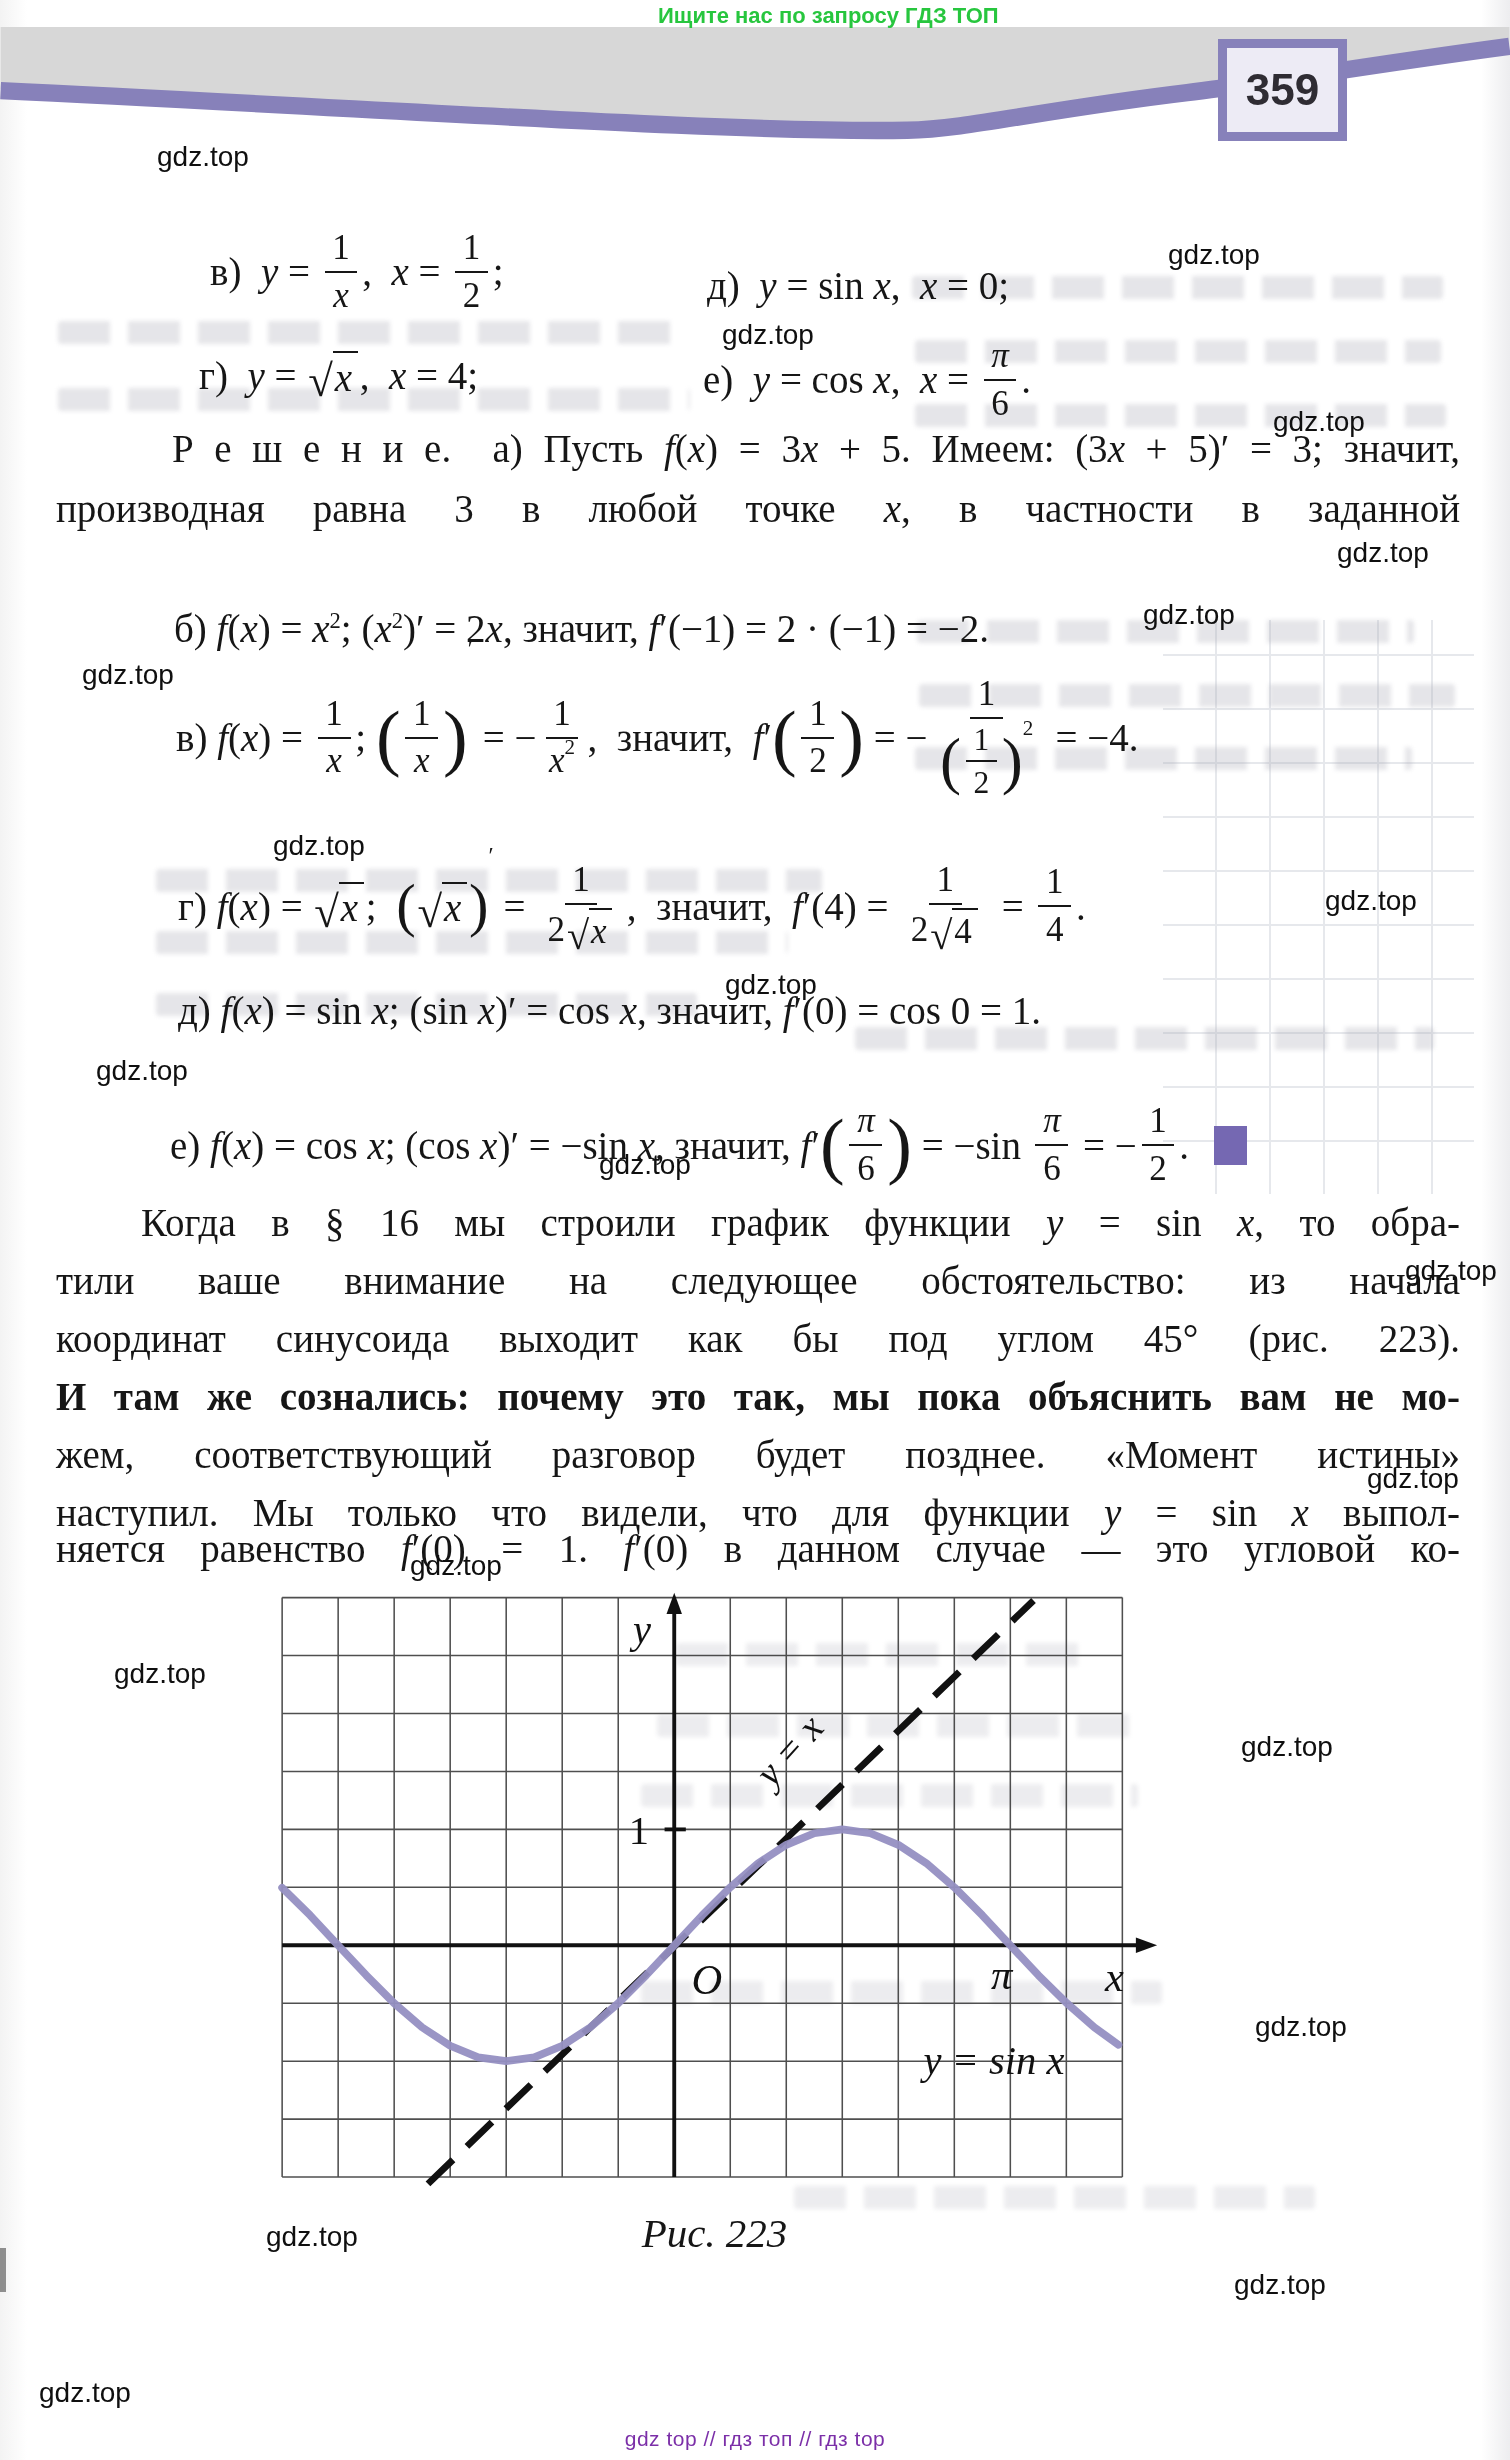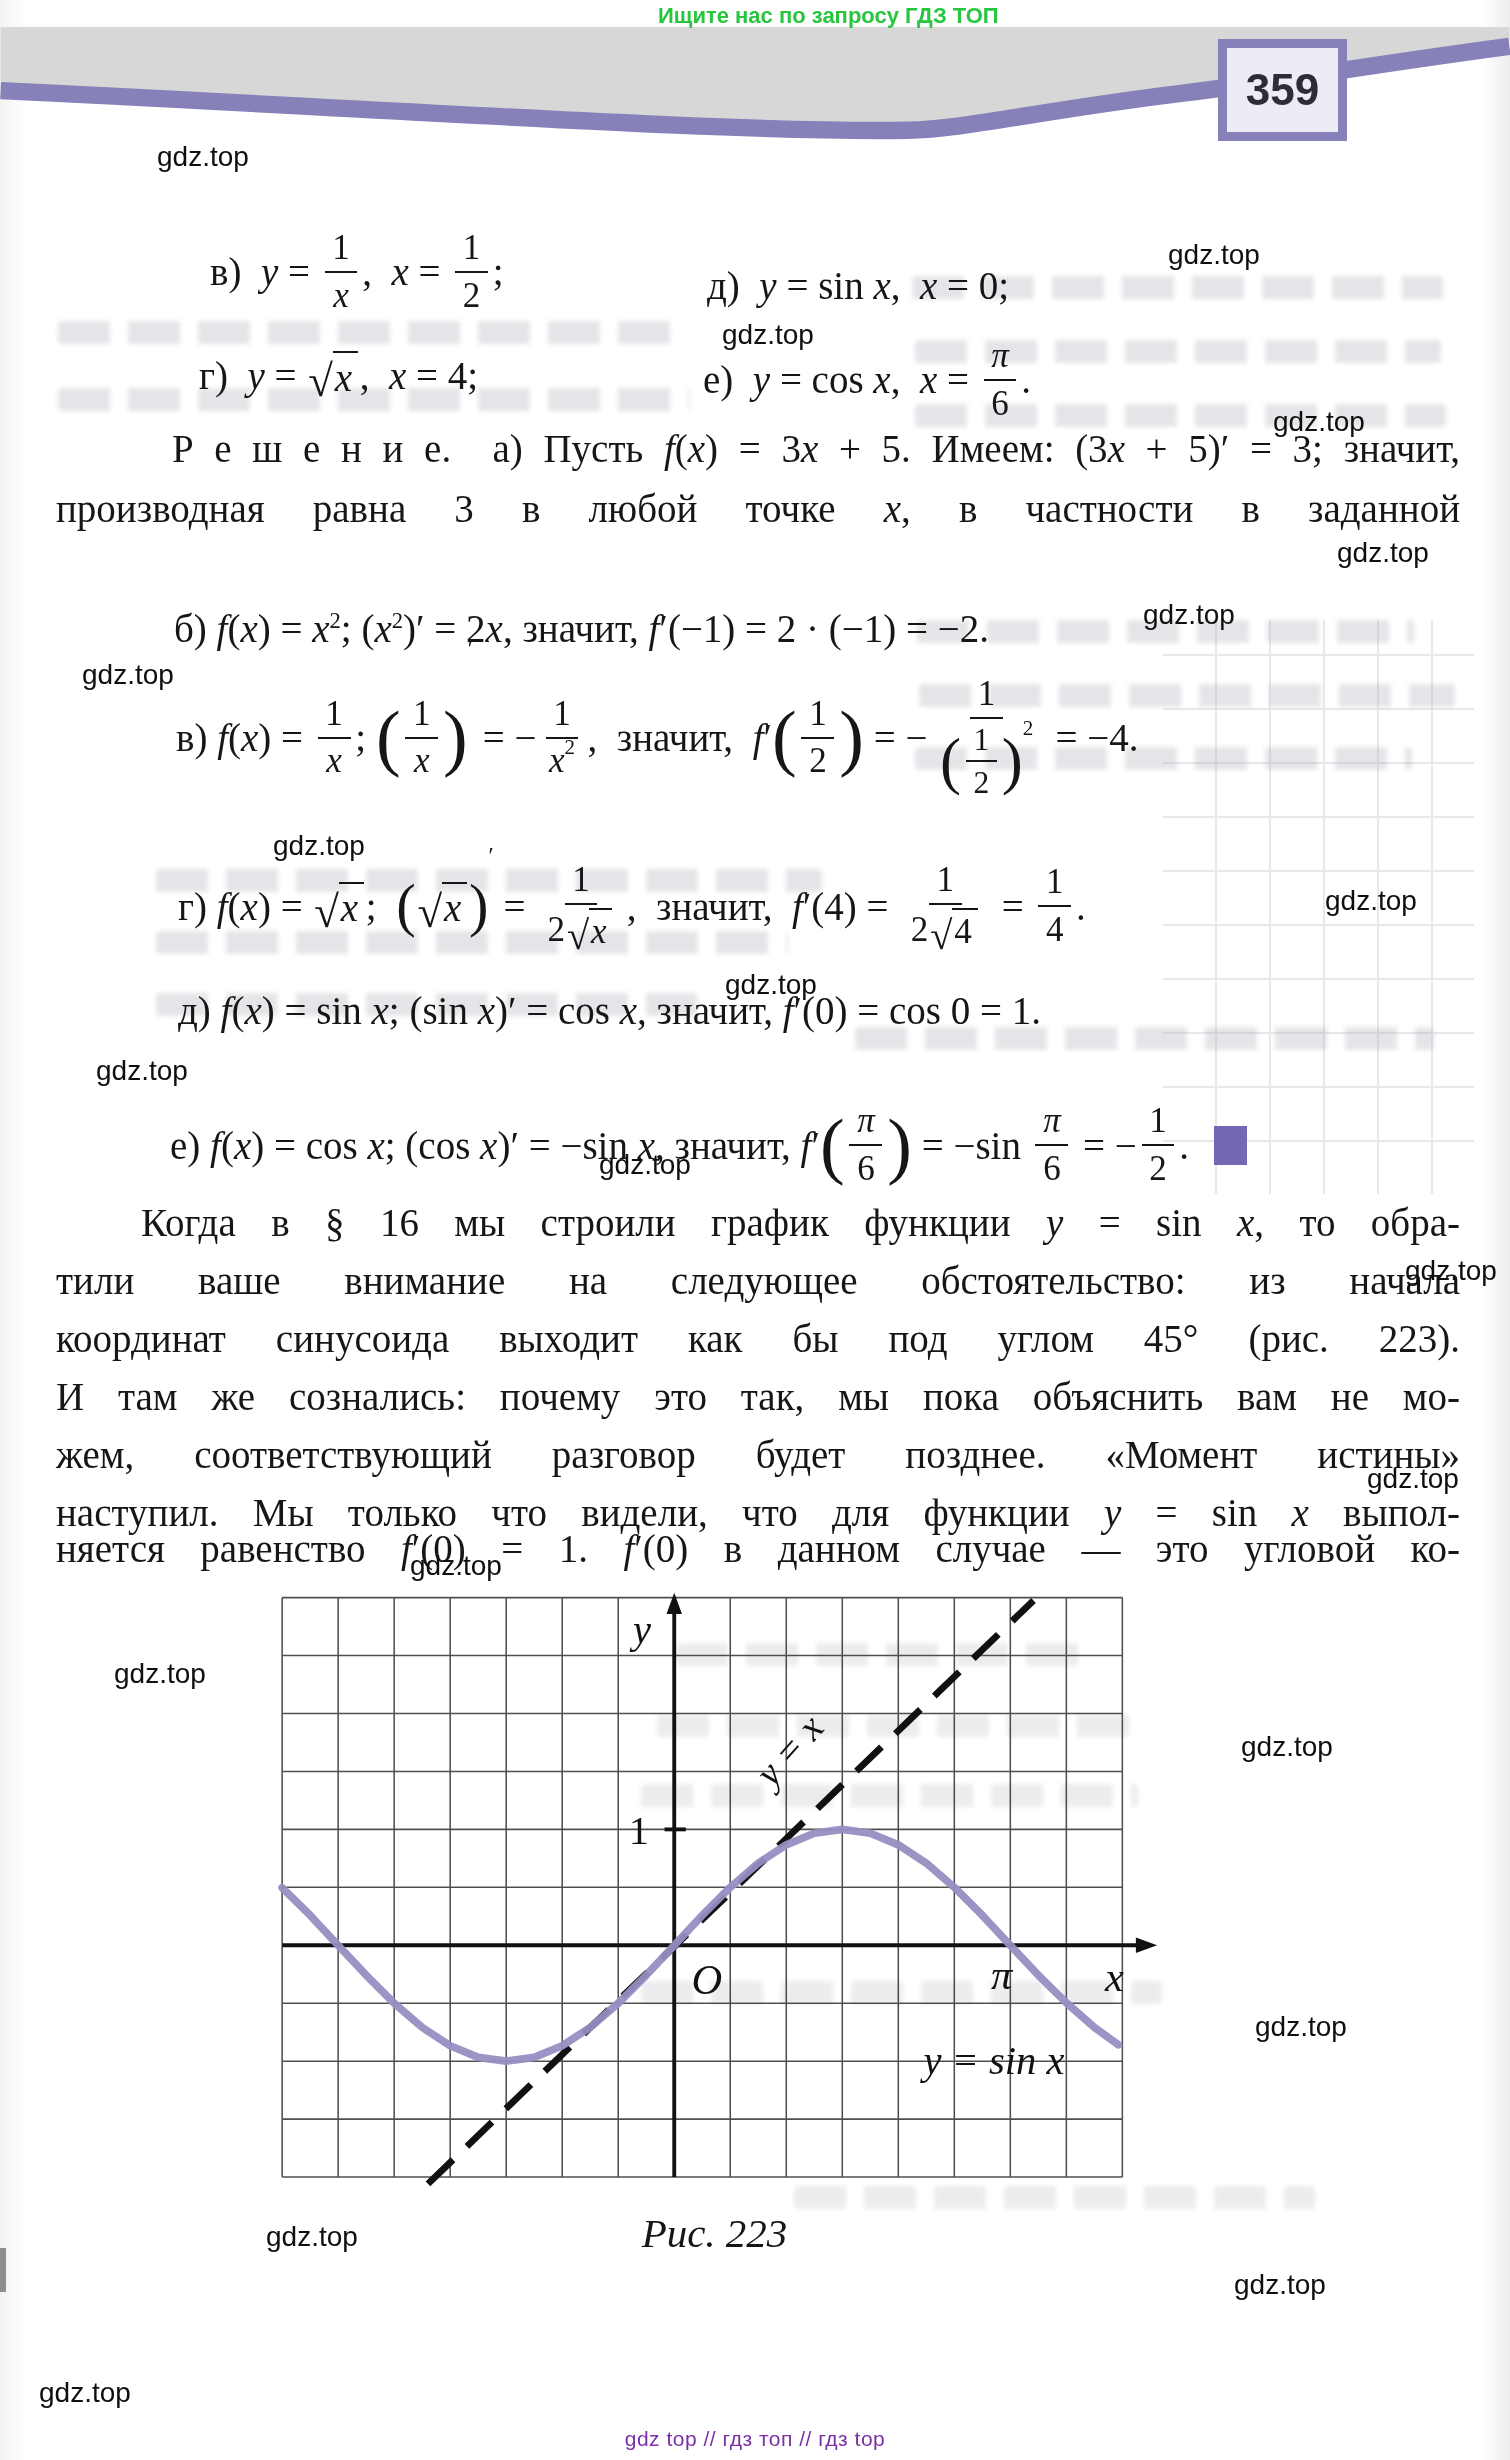--- a/index.html
+++ b/index.html
@@ -324,21 +324,21 @@
           <span class="t">2</span>
         </span>
       </span>
       <span class="t">. </span>
       <span class="sqmark"></span>
     </div>
 
   <div class="pline pj" style="left:56px;top:1199px;width:1404px;text-indent:85px;"><span class="t">Когда в § 16 мы строили график функции </span><span class="t it">y</span><span class="t"> = sin </span><span class="t it">x</span><span class="t">, то обра-</span></div>
   <div class="pline pj" style="left:56px;top:1257px;width:1404px;"><span class="t">тили ваше внимание на следующее обстоятельство: из начала</span></div>
   <div class="pline pj" style="left:56px;top:1315px;width:1404px;"><span class="t">координат синусоида выходит как бы под углом 45° (рис. 223).</span></div>
-  <div class="pline pj" style="left:56px;top:1373px;width:1404px;"><span class="t">И там же сознались: почему это так, мы пока объяснить вам не мо-</span></div>
+  <div class="pline pj" style="left:56px;top:1373px;width:1404px;font-weight:bold;"><span class="t">И там же сознались: почему это так, мы пока объяснить вам не мо-</span></div>
   <div class="pline pj" style="left:56px;top:1431px;width:1404px;"><span class="t">жем, соответствующий разговор будет позднее. «Момент истины»</span></div>
   <div class="pline pj" style="left:56px;top:1489px;width:1404px;"><span class="t">наступил. Мы только что видели, что для функции </span><span class="t it">y</span><span class="t"> = sin </span><span class="t it">x</span><span class="t"> выпол-</span></div>
   <div class="pline pj" style="left:56px;top:1525px;width:1404px;"><span class="t">няется равенство </span><span class="t it">f</span><span class="t">′(0) = 1. </span><span class="t it">f</span><span class="t">′(0) в данном случае — это угловой ко-</span></div>
 
   <svg class="abs" style="left:145px;top:1583px;" width="1072" height="628" viewBox="0 0 1110 650">
     <g stroke="#3c3c3c" stroke-width="1.6" opacity=".9">
       <path fill="none" d="M142,15V615 M200,15V615 M258,15V615 M316,15V615 M374,15V615 M432,15V615 M490,15V615 M606,15V615 M664,15V615 M722,15V615 M780,15V615 M838,15V615 M896,15V615 M954,15V615 M1012,15V615"></path>
       <path fill="none" d="M142,15H1012 M142,75H1012 M142,135H1012 M142,195H1012 M142,255H1012 M142,315H1012 M142,435H1012 M142,495H1012 M142,555H1012 M142,615H1012"></path>
     </g>
     <g stroke="#111" stroke-width="4">

